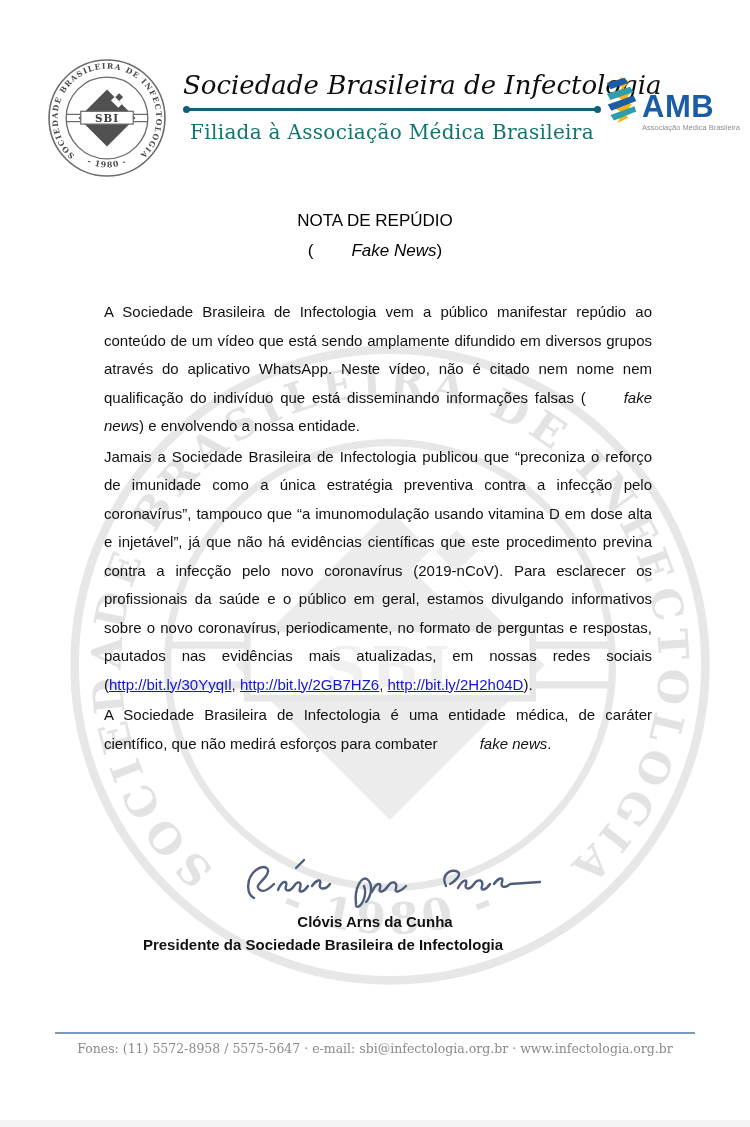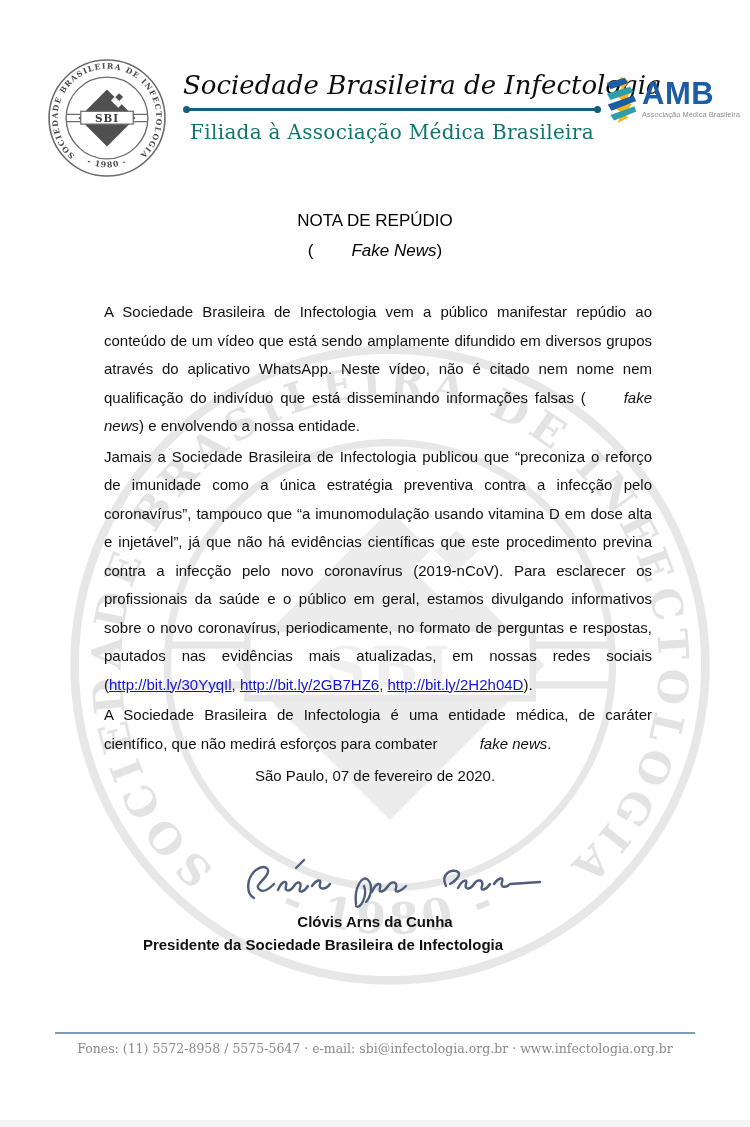--- a/index.html
+++ b/index.html
@@ -11,21 +11,21 @@
   .seal{position:absolute;left:46px;top:57px;width:122px;height:122px;}
   .header-center{position:absolute;left:183px;top:70px;width:418px;text-align:center;}
   .script-title{font-family:"DejaVu Serif",serif;font-style:italic;font-size:26px;color:#0d0d0d;white-space:nowrap;}
   .divider{position:relative;height:3px;background:var(--accent);margin:8px 2px 9px;}
   .dot{position:absolute;width:7px;height:7px;border-radius:50%;background:var(--accent);top:-2px;}
   .dot-l{left:-2px}.dot-r{right:-2px}
   .affiliation{font-family:"DejaVu Serif",serif;font-size:20px;color:#0f766e;letter-spacing:.3px;}
   .amb{position:absolute;left:606px;top:76px;width:134px;display:flex;gap:4px;}
   .amb-icon{width:32px;height:48px;flex:0 0 auto;}
   .py{fill:var(--amb-yellow)} .pb{fill:var(--amb-blue)} .pt{fill:var(--amb-teal)}
-  .amb-text{margin-top:3px;}
+  .amb-text{margin-top:16px;}
   .amb-acronym{font-weight:bold;font-size:31px;line-height:29px;color:var(--amb-blue);letter-spacing:.5px;}
   .amb-fullname{font-size:7.5px;color:#8f8f8f;margin-top:2px;white-space:nowrap;}
   
   .doc-title{position:absolute;top:206px;left:0;width:750px;text-align:center;
              font-weight:normal;font-size:17px;line-height:30px;color:#000;}
   
   .body-text{position:absolute;left:104px;top:298px;width:548px;font-size:15px;line-height:28.5px;
              text-align:justify;z-index:2;}
   .body-text p{margin:0 0 2px 0;}
   .seg-i{font-style:italic;margin-left:38px;}
@@ -108,21 +108,20 @@
     <div>NOTA DE REPÚDIO</div>
     <div><span class="seg-n">(</span><span class="seg-i">Fake News</span><span class="seg-n">)</span></div>
   </div>
 
   <div class="body-text">
       <p><span class="seg-n">A Sociedade Brasileira de Infectologia vem a público manifestar repúdio ao conteúdo de um vídeo que está sendo amplamente difundido em diversos grupos através do aplicativo WhatsApp. Neste vídeo, não é citado nem nome nem qualificação do indivíduo que está disseminando informações falsas (</span><span class="seg-i">fake news</span><span class="seg-n">) e envolvendo a nossa entidade.</span></p>
       <p><span class="seg-n">Jamais a Sociedade Brasileira de Infectologia publicou que “preconiza o reforço de imunidade como a única estratégia preventiva contra a infecção pelo coronavírus”, tampouco que “a imunomodulação usando vitamina D em dose alta e injetável”, já que não há evidências científicas que este procedimento previna contra a infecção pelo novo coronavírus (2019-nCoV). Para esclarecer os profissionais da saúde e o público em geral, estamos divulgando informativos sobre o novo coronavírus, periodicamente, no formato de perguntas e respostas, pautados nas evidências mais atualizadas, em nossas redes sociais (</span><a href="#" class="seg-a">http://bit.ly/30YyqIl</a><span class="seg-n">, </span><a href="#" class="seg-a">http://bit.ly/2GB7HZ6</a><span class="seg-n">, </span><a href="#" class="seg-a">http://bit.ly/2H2h04D</a><span class="seg-n">).</span></p>
       <p><span class="seg-n">A Sociedade Brasileira de Infectologia é uma entidade médica, de caráter científico, que não medirá esforços para combater </span><span class="seg-i">fake news</span><span class="seg-n">.</span></p>
     </div>
 
-  <div class="date-line">São Paulo, 07 de fevereiro de 2020.</div>
 
   <svg class="signature" viewBox="0 0 312 52">
     <path d="M16,40 C8,36 8,20 18,12 C26,6 34,10 28,18 C24,24 16,28 22,32 C26,35 32,30 36,26"></path>
     <path d="M40,32 C44,22 50,22 48,28 C46,34 52,34 56,28 C60,22 64,24 62,30 C60,36 66,34 70,28"></path>
     <path d="M58,10 L66,2"></path>
     <path d="M74,28 C78,22 84,20 82,26 C80,32 88,32 92,26"></path>
     <path d="M118,46 C116,30 124,16 130,22 C136,28 132,40 128,44"></path>
     <path d="M126,28 C130,38 122,52 118,48"></path>
     <path d="M134,34 C138,24 144,24 142,30 C140,36 146,34 150,28 C154,22 160,24 158,30 C156,36 162,34 168,28"></path>
     <path d="M208,28 C202,16 214,10 220,14 C224,17 216,24 212,26"></path>

